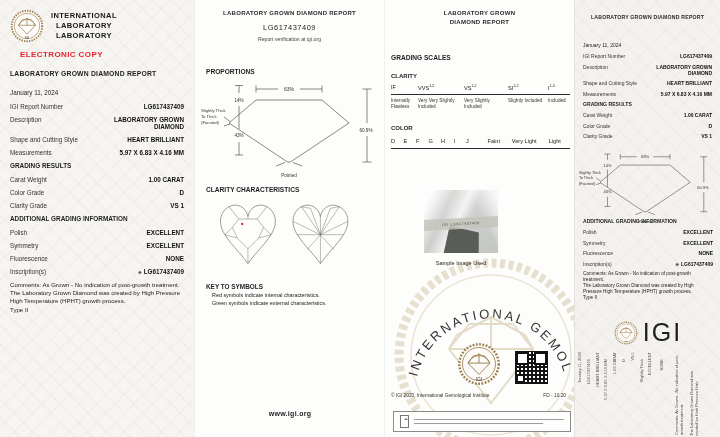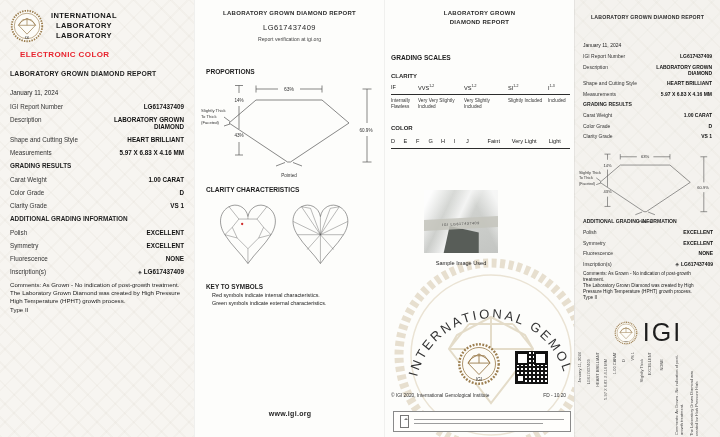--- a/index.html
+++ b/index.html
@@ -135,21 +135,21 @@
         <circle cx="24" cy="24" r="18" fill="none" stroke="#9b7d4e" stroke-width=".9"></circle>
         <path d="M24,13 L33,18.5 L36,23 L24,35.5 L12,23 L15,18.5 Z M18,15 L30,15 M12,23 L36,23 M24,13 L24,23 M18,15 L12,23 M30,15 L36,23" fill="none" stroke="#9b7d4e" stroke-width="1"></path>
         <text x="24" y="42" text-anchor="middle" font-size="5" fill="#9b7d4e">IGI</text>
       </svg>
       <div class="brandname">
         <div>INTERNATIONAL</div>
         <div>LABORATORY</div>
         <div>LABORATORY</div>
       </div>
     </div>
-    <div class="ecopy">ELECTRONIC COLOR</div>
+    <div class="ecopy">ELECTRONIC COPY</div>
     <div class="rpt-title">LABORATORY GROWN DIAMOND REPORT</div>
 
     <div class="fields">
       <div class="date">January 11, 2024</div>
       <div class="kv">
         <span class="l">IGI Report Number</span>
         <span class="v">LG617437409</span>
       </div>
       <div class="kv">
         <span class="l">Description</span>

